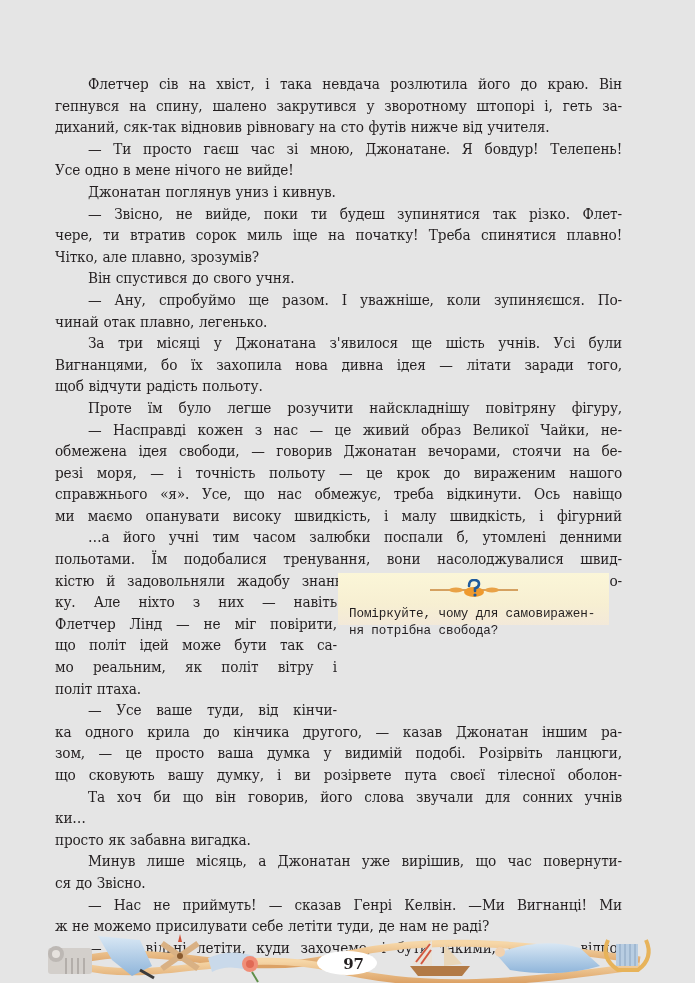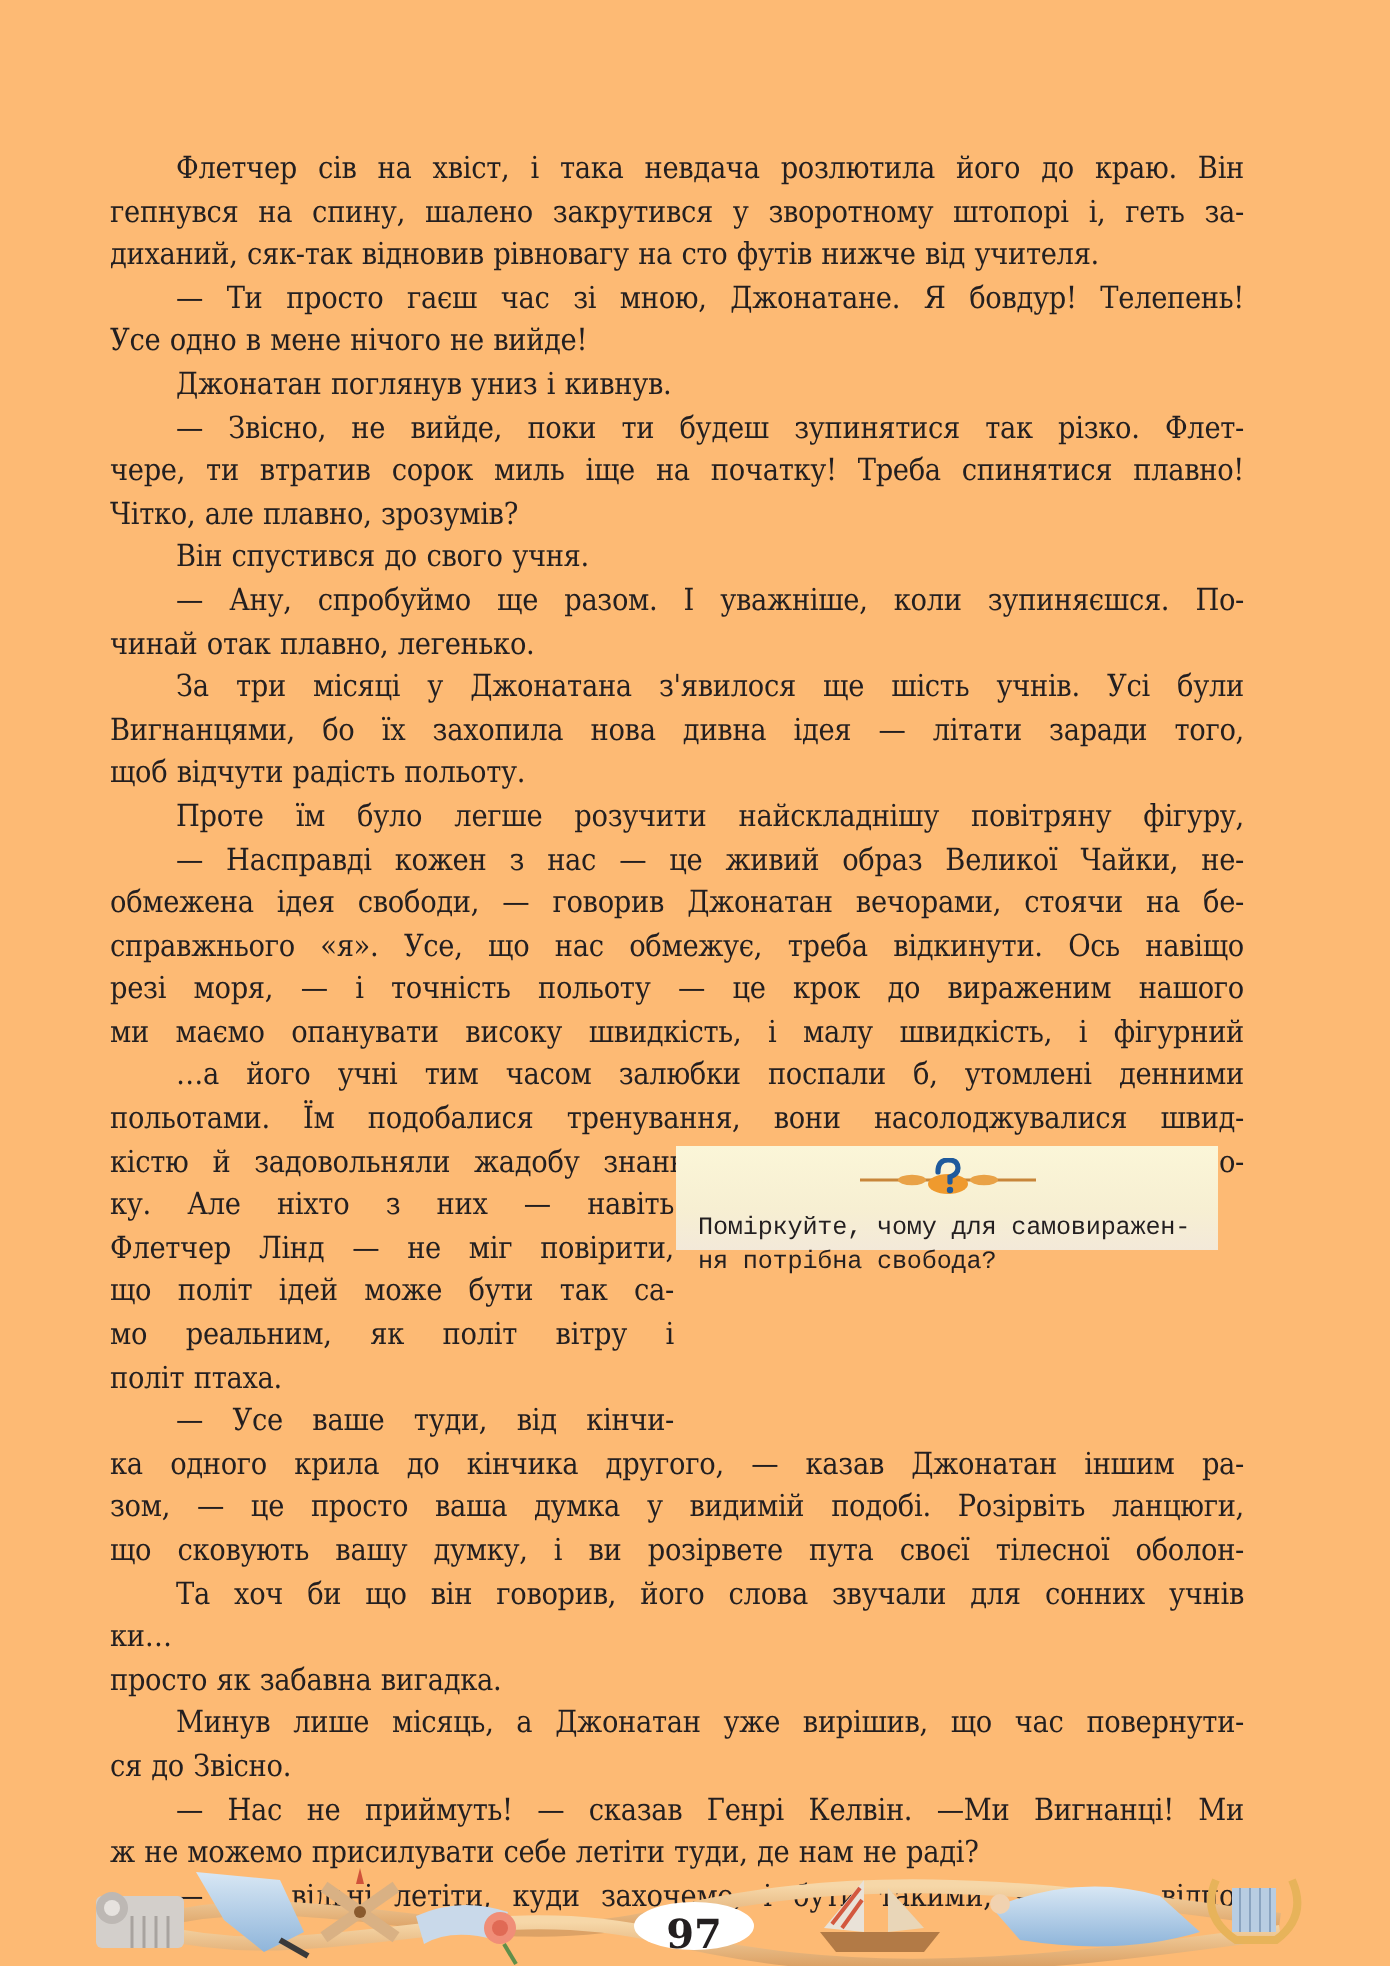--- a/index.html
+++ b/index.html
@@ -1,19 +1,19 @@
 <!DOCTYPE html>
 <html><head>
   <meta charset="utf-8">
   <style>
     html, body { margin: 0; padding: 0; background: #ffffff; }
     body { width: 695px; height: 983px; position: relative; overflow: hidden; }
     .page {
       position: absolute; left: 0; top: 0; width: 695px; height: 983px;
-      background: #fdba74;
+      background: #e5e5e5;
       font-family: "DejaVu Serif", "Liberation Serif", serif;
       color: #231f20;
     }
     .body-text {
       position: absolute; left: 55px; top: 74px; width: 567px;
       font-size: 15.2px; line-height: 21.6px;
       text-align: justify;
       letter-spacing: -0.15px;
       word-spacing: 0.5px;
       font-stretch: condensed;
@@ -33,23 +33,23 @@
       display: flex; justify-content: center; align-items: center;
     }
     .qbox .qtext {
       position: absolute; left: 11px; top: 33px; width: 258px;
       font-size: 12.6px; line-height: 17px; letter-spacing: -0.1px;
     }
     .footer {
       position: absolute; left: 40px; top: 930px; width: 620px; height: 53px;
     }
     .page-number {
-      position: absolute; left: 330px; top: 955px; width: 34px; text-align: center;
+      position: absolute; left: 330px; top: 955px; width: 34px; text-align: right;
       font-family: "DejaVu Serif", "Liberation Serif", serif; font-weight: bold;
-      font-size: 20px; color: #231f20;
+      font-size: 15px; color: #231f20;
     }
   </style>
 </head>
 <body>
 
 <div class="page">
 
   <div class="body-text">
     <div id="upper">
         <span class="line indent">Флетчер сів на хвіст, і така невдача розлютила його до краю. Він</span>
@@ -63,22 +63,22 @@
         <span class="line last">Чітко, але плавно, зрозумів?</span>
         <span class="line indent last">Він спустився до свого учня.</span>
         <span class="line indent">— Ану, спробуймо ще разом. І уважніше, коли зупиняєшся. По-</span>
         <span class="line last">чинай отак плавно, легенько.</span>
         <span class="line indent">За три місяці у Джонатана з'явилося ще шість учнів. Усі були</span>
         <span class="line">Вигнанцями, бо їх захопила нова дивна ідея — літати заради того,</span>
         <span class="line last">щоб відчути радість польоту.</span>
         <span class="line indent">Проте їм було легше розучити найскладнішу повітряну фігуру,</span>
         <span class="line indent">— Насправді кожен з нас — це живий образ Великої Чайки, не-</span>
         <span class="line">обмежена ідея свободи, — говорив Джонатан вечорами, стоячи на бе-</span>
+        <span class="line">резі моря, — і точність польоту — це крок до вираженим нашого</span>
         <span class="line">справжнього «я». Усе, що нас обмежує, треба відкинути. Ось навіщо</span>
-        <span class="line">резі моря, — і точність польоту — це крок до вираженим нашого</span>
         <span class="line">ми маємо опанувати високу швидкість, і малу швидкість, і фігурний</span>
         <span class="line indent">…а його учні тим часом залюбки поспали б, утомлені денними</span>
         <span class="line">польотами. Їм подобалися тренування, вони насолоджувалися швид-</span>
         <span class="line">кістю й задовольняли жадобу знань, яка зростала після кожного уро-</span>
       </div>
     <div id="narrow" class="narrow">
         <span class="line">ку. Але ніхто з них — навіть</span>
         <span class="line">Флетчер Лінд — не міг повірити,</span>
         <span class="line">що політ ідей може бути так са-</span>
         <span class="line">мо реальним, як політ вітру і</span>

